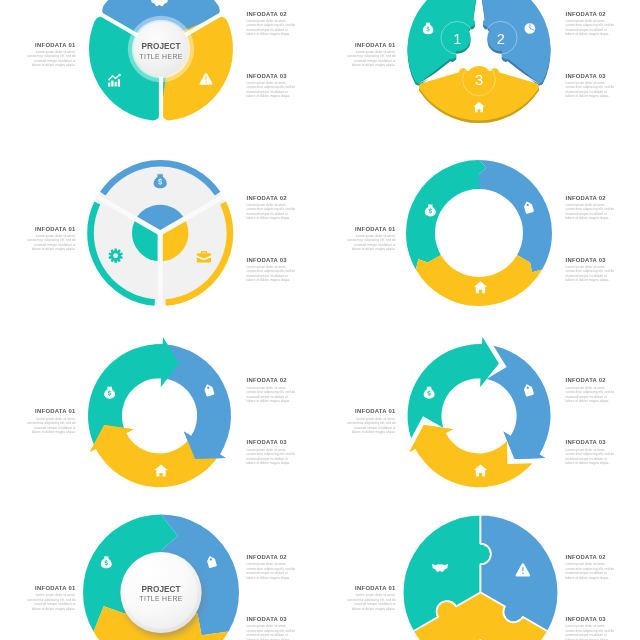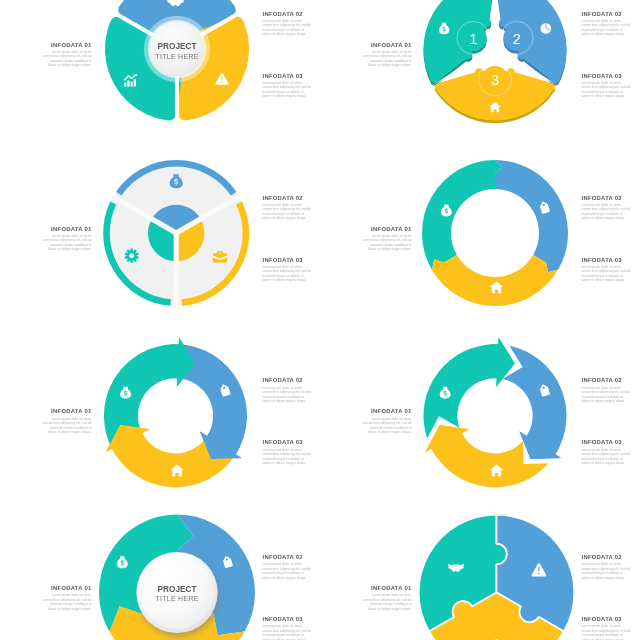--- a/index.html
+++ b/index.html
@@ -1,17 +1,17 @@
 <!DOCTYPE html>
 <html><head>
 <meta charset="utf-8">
 <style>
 html,body{margin:0;padding:0;background:#ffffff;}
 body{width:640px;height:640px;overflow:hidden;font-family:"Liberation Sans",sans-serif;}
-.page{position:relative;width:556px;height:640px;background:#fff;margin-left:16px;}
+.page{position:relative;width:556px;height:640px;background:#fff;}
 svg.art{position:absolute;left:0;top:0;width:640px;height:640px;}
 .tblock{position:absolute;width:51px;}
 .tblock .ttl{font-size:5.9px;font-weight:bold;letter-spacing:0.26px;color:#58585A;white-space:nowrap;margin:0 0 2.3px 0;}
 .tblock .bdy{font-size:3.2px;line-height:4.45px;color:#B4B4B6;letter-spacing:0.02px;margin:0;}
 .tblock.l{text-align:right;}
 .tblock.r{text-align:left;}
 text.ctr1{font-family:"Liberation Sans",sans-serif;font-size:8.2px;font-weight:bold;fill:#5A5A5C;letter-spacing:0.05px;text-anchor:middle;}
 text.ctr2{font-family:"Liberation Sans",sans-serif;font-size:6.9px;fill:#757577;letter-spacing:0.35px;text-anchor:middle;}
 text.num{font-family:"Liberation Sans",sans-serif;font-size:14.6px;fill:#ffffff;text-anchor:middle;font-weight:normal;}
 </style>

